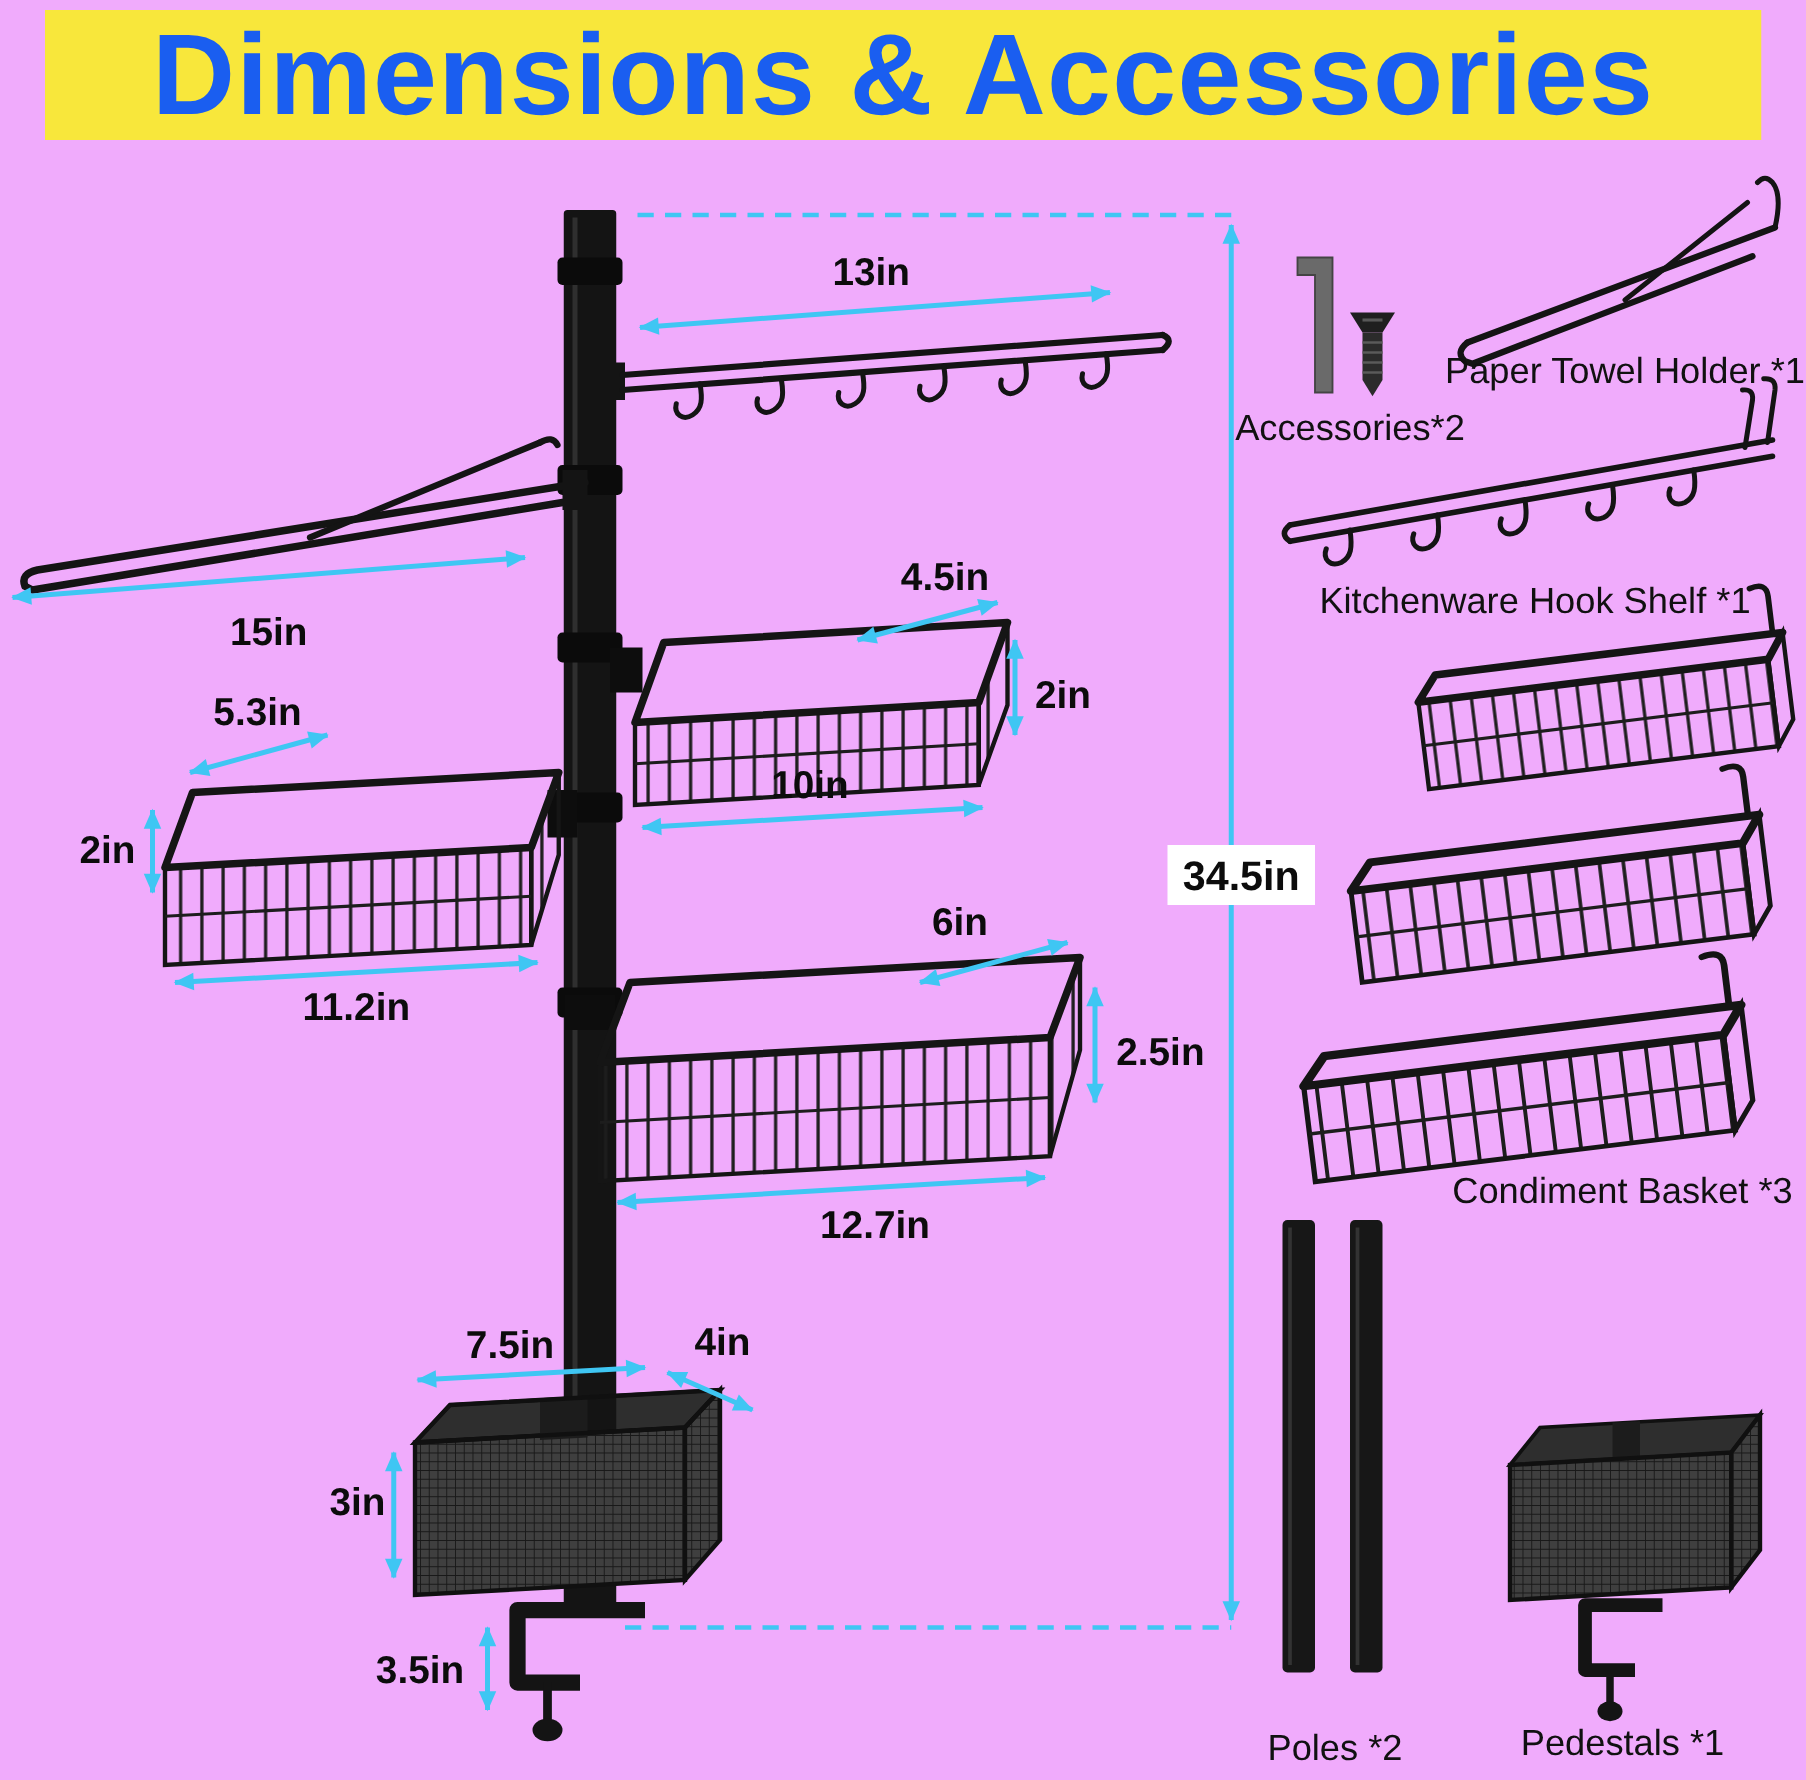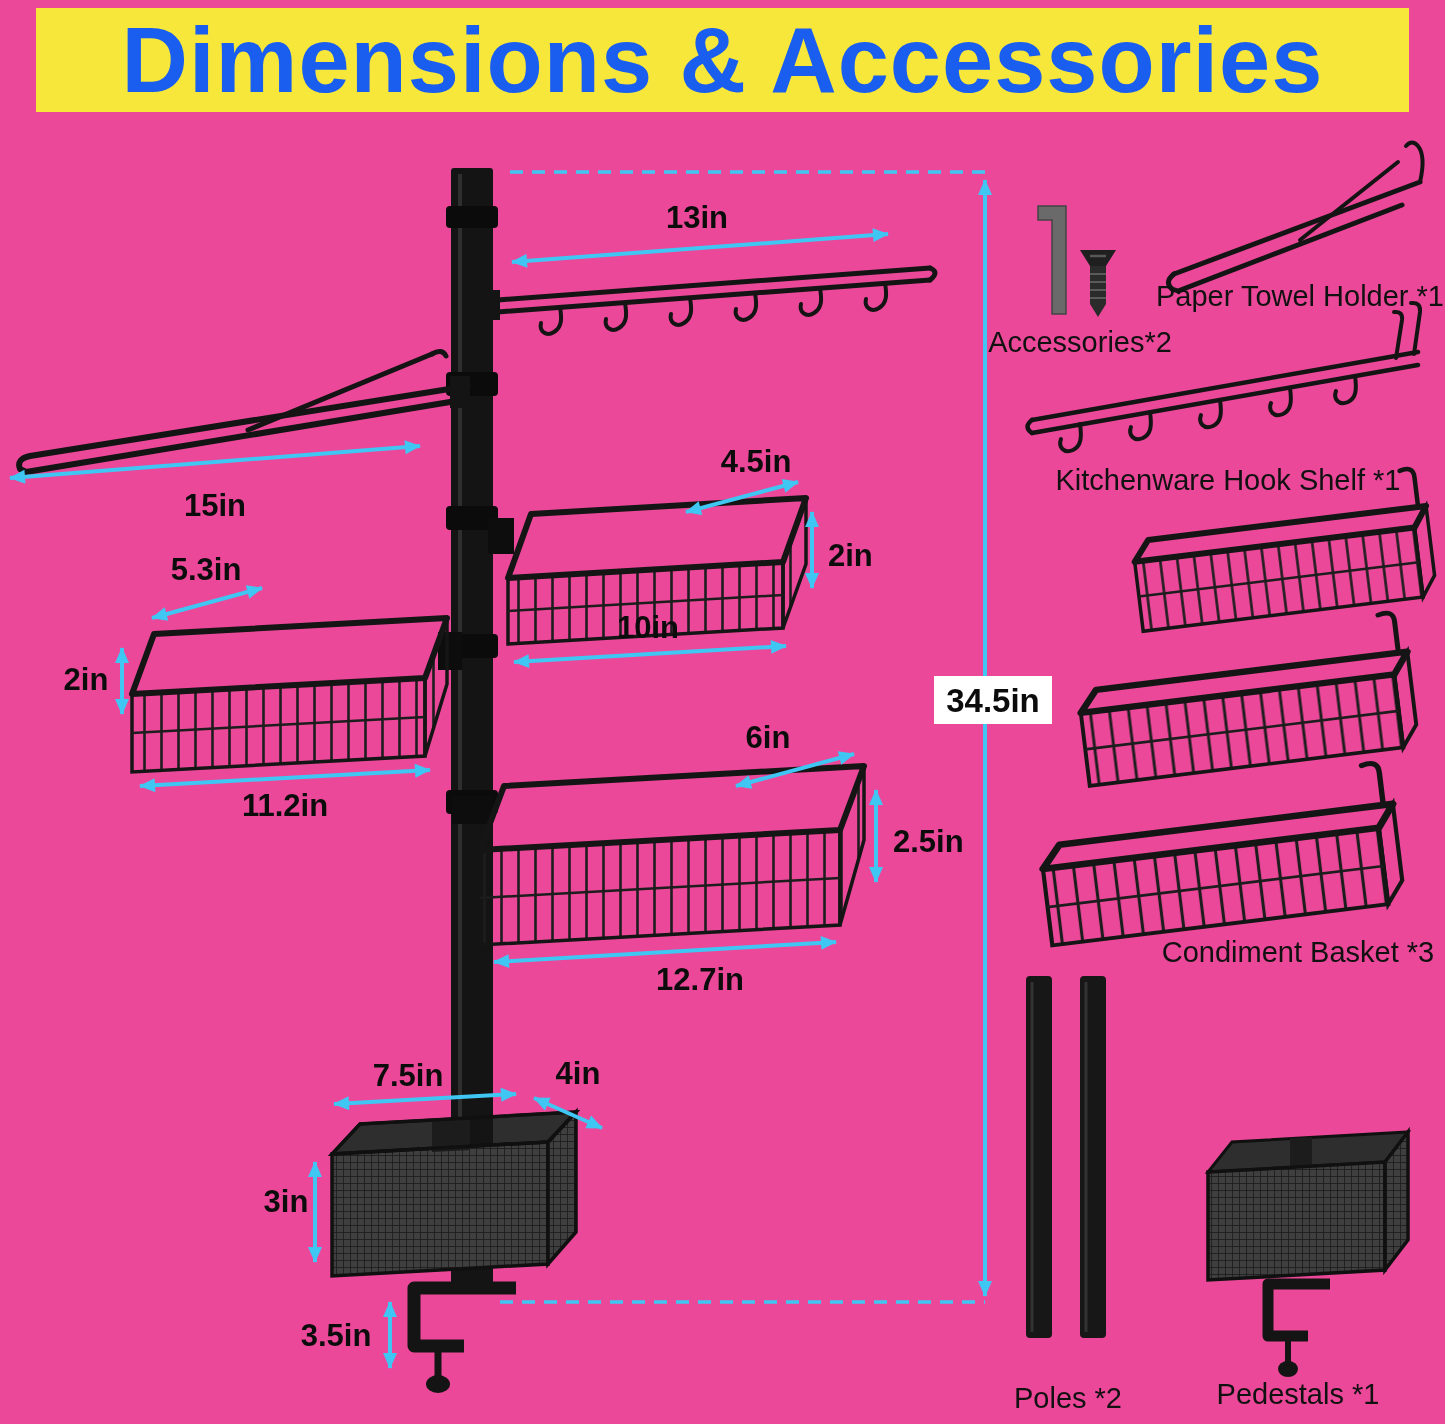--- a/index.html
+++ b/index.html
@@ -1,16 +1,16 @@
 <!DOCTYPE html>
 <html><head>
 <meta charset="utf-8">
 <style>
   html,body{margin:0;padding:0;background:#ffffff;}
-  .stage{position:relative;width:1445px;height:1424px;background:#ec4899;overflow:hidden;
+  .stage{position:relative;width:1445px;height:1424px;background:#f0abfc;overflow:hidden;
          font-family:"Liberation Sans",sans-serif;}
   .banner{position:absolute;left:36px;right:36px;top:8px;height:104px;background:#F8E73B;
           display:flex;align-items:center;justify-content:center;}
   .banner .title{font-size:92px;font-weight:800;color:#1A5EF0;letter-spacing:1px;white-space:nowrap;}
   svg{position:absolute;left:0;top:0;}
   .dimlabel{font:700 31px "Liberation Sans",sans-serif;fill:#0c0c0c;text-anchor:middle;}
   .biglabel{font:700 33px "Liberation Sans",sans-serif;fill:#0c0c0c;text-anchor:middle;}
   .acclabel{font:400 29px "Liberation Sans",sans-serif;fill:#111111;text-anchor:middle;}
   .anchor-start{text-anchor:start;}
   .metal{stroke:#141414;fill:none;stroke-linecap:round;stroke-linejoin:round;}

